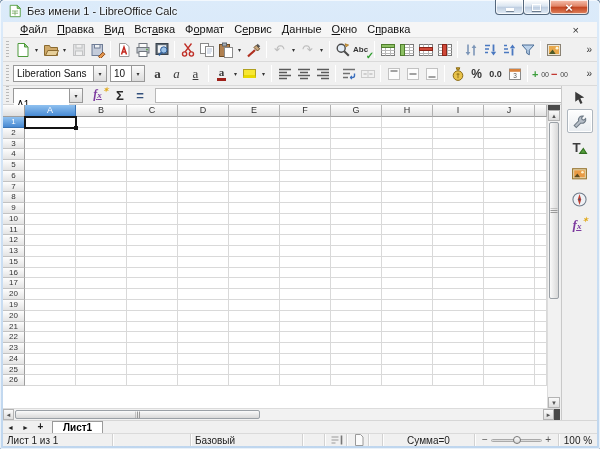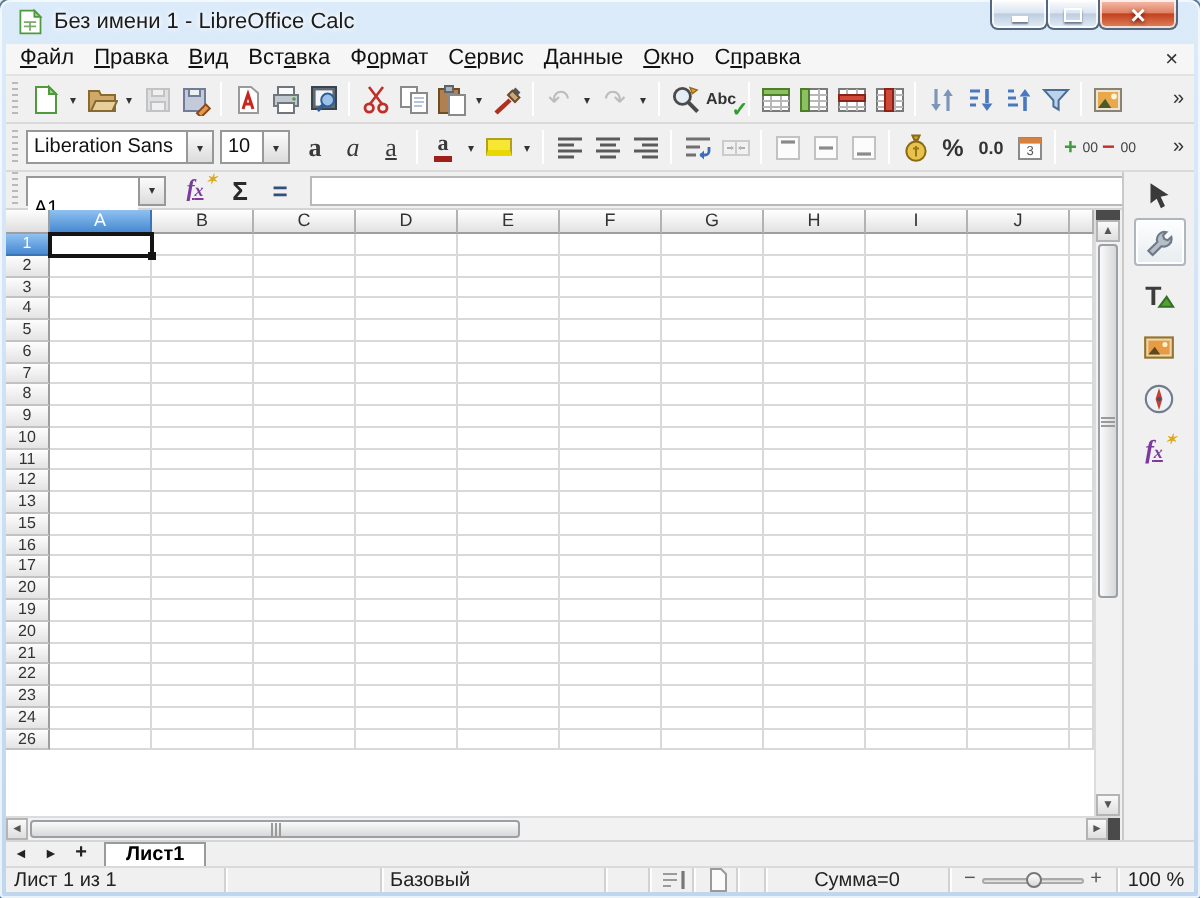--- a/index.html
+++ b/index.html
@@ -21,21 +21,21 @@
     box-shadow:inset 0 0 0 1px rgba(255,255,255,.75);
     display:flex;align-items:center;justify-content:center;cursor:default;}
   .wbtn.min{width:29px;}.wbtn.max{width:27px;}
   .wbtn.close{width:40px;background:linear-gradient(#f6c0ae,#e08366 45%,#c2421f 50%,#e0845f);}
   .g-min{width:8px;height:3px;background:#fff;box-shadow:0 1px 1px #6a7a8c;margin-top:5px;}
   .g-max{width:9px;height:7px;border:1px solid #fff;box-shadow:0 1px 1px #6a7a8c;}
   .g-close{color:#fff;font-size:13px;font-weight:bold;line-height:13px;text-shadow:0 1px 2px #6d1a08;}
 
   
   .menubar{position:absolute;left:3px;top:22px;width:594px;height:16px;background:#f6f6f6;
-    border-bottom:1px solid #e2e2e2;display:flex;align-items:center;padding:0 2px;}
+    border-bottom:1px solid #e2e2e2;display:flex;align-items:center;padding:0 12px;}
   .menu-item{font-size:11px;color:#111;padding:0 5px;line-height:15px;white-space:nowrap;cursor:default;}
   .menu-item .mn{text-decoration:underline;}
   .menu-close{margin-left:auto;font-size:11px;color:#333;padding:0 6px;line-height:14px;cursor:default;}
 
   
   .toolbar{position:absolute;left:3px;width:594px;height:24px;background:#f0f0f0;border-bottom:1px solid #dadada;
     display:flex;align-items:center;padding:0 3px 0 2px;}
   #toolbar1{top:38px;} #toolbar2{top:62px;}
   .grip{width:5px;height:18px;margin-right:3px;
     background:repeating-linear-gradient(to bottom,#b9b9b9 0 1px,transparent 1px 3px);
@@ -914,20 +914,34 @@
           <div class="gcell"></div>
           <div class="gcell"></div>
           <div class="gcell"></div>
           <div class="gcell"></div>
           <div class="gcell"></div>
           <div class="gcell"></div>
           <div class="gcell"></div>
           <div class="gcell last"></div>
         </div>
         <div class="grow">
+          <div class="grhead">25</div>
+          <div class="gcell"></div>
+          <div class="gcell"></div>
+          <div class="gcell"></div>
+          <div class="gcell"></div>
+          <div class="gcell"></div>
+          <div class="gcell"></div>
+          <div class="gcell"></div>
+          <div class="gcell"></div>
+          <div class="gcell"></div>
+          <div class="gcell"></div>
+          <div class="gcell last"></div>
+        </div>
+        <div class="grow">
           <div class="grhead">26</div>
           <div class="gcell"></div>
           <div class="gcell"></div>
           <div class="gcell"></div>
           <div class="gcell"></div>
           <div class="gcell"></div>
           <div class="gcell"></div>
           <div class="gcell"></div>
           <div class="gcell"></div>
           <div class="gcell"></div>

